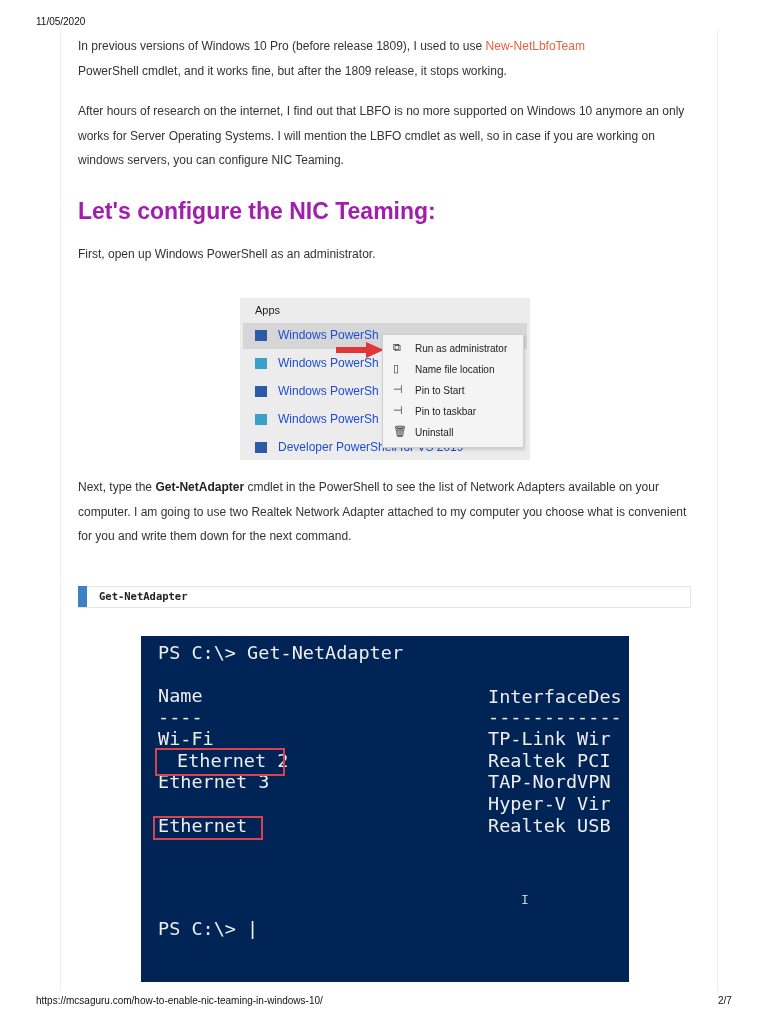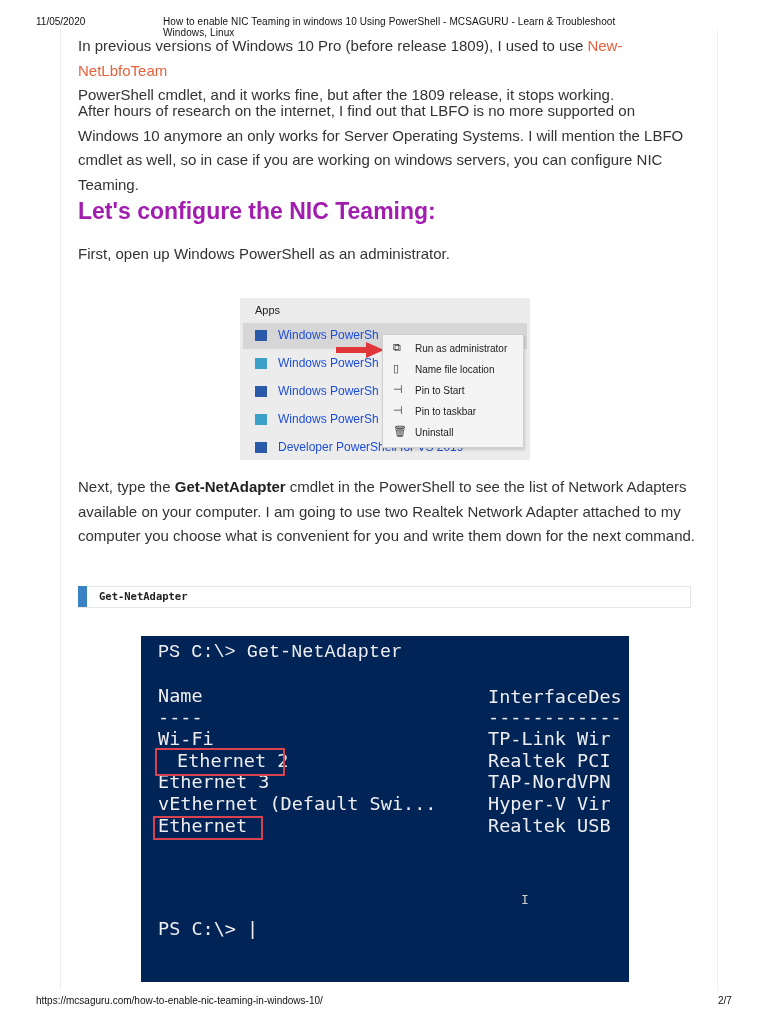--- a/index.html
+++ b/index.html
@@ -1,21 +1,21 @@
 <!DOCTYPE html>
 <html><head>
 <meta charset="utf-8">
 <style>
   html, body { margin:0; padding:0; }
   body { width:768px; height:1024px; background:#ffffff; position:relative; overflow:hidden; font-family:"Liberation Sans", sans-serif; color:#333; }
   .print-header { position:absolute; top:16px; left:0; width:628px; height:14px; font-size:10px; color:#111; }
   .print-header .date { position:absolute; left:36px; top:0; }
   .print-header .title { position:absolute; left:163px; top:0; letter-spacing:0.1px; }
   .card { position:absolute; left:60px; top:30px; width:656px; height:960px; border-left:1px solid #eee; border-right:1px solid #eee; }
-  .para { position:absolute; left:78px; width:620px; font-size:15px; line-height:24.5px; color:#333; }
+  .para { position:absolute; left:78px; width:620px; font-size:12px; line-height:24.5px; color:#333; }
   .para a { color:#e8613c; text-decoration:none; }
   .para b { color:#222; }
   h2 { position:absolute; left:78px; top:198px; margin:0; font-size:23px; font-weight:bold; color:#a21caf; }
   .shot { position:absolute; left:240px; top:298px; width:290px; height:162px; background:#ececec; overflow:hidden; }
   .shot .apps { position:absolute; left:15px; top:6px; font-size:11px; color:#222; }
   .shot .row { position:absolute; left:3px; width:284px; height:26px; font-size:12px; color:#1d4ed8; }
   .shot .row .ico { position:absolute; left:12px; top:7px; width:12px; height:11px; background:#2a5aa8; }
   .shot .row .ico.teal { background:#3aa0c8; }
   .shot .row .txt { position:absolute; left:35px; top:5px; white-space:nowrap; }
   .shot .row.sel { background:#d6d6d6; }
@@ -33,21 +33,20 @@
   .term .hl { position:absolute; border:2px solid #d9434f; }
   .print-footer { position:absolute; top:995px; left:0; width:768px; font-size:10px; color:#111; }
   .print-footer .url { position:absolute; left:36px; }
   .print-footer .pg { position:absolute; left:718px; }
 </style>
 </head>
 <body>
 
 <div class="print-header">
   <span class="date">11/05/2020</span>
-  <span class="title">How to enable NIC Teaming in windows 10 Using PowerShell - MCSAGURU - Learn &amp; Troubleshoot Windows, Linux</span>
 </div>
 
 <div class="card"></div>
 
 <div class="para" style="top:34px;">
   <span>In previous versions of Windows 10 Pro (before release 1809), I used to use </span><a href="#">New-NetLbfoTeam</a><br>
   <span>PowerShell cmdlet, and it works fine, but after the 1809 release, it stops working.</span>
 </div>
 
 <div class="para" style="top:99px;">After hours of research on the internet, I find out that LBFO is no more supported on Windows 10 anymore an only works for Server Operating Systems. I will mention the LBFO cmdlet as well, so in case if you are working on windows servers, you can configure NIC Teaming.</div>
@@ -109,32 +108,31 @@
 <div class="para" style="top:475px;">
   <span>Next, type the </span><b>Get-NetAdapter</b><span> cmdlet in the PowerShell to see the list of Network Adapters available on your computer. I am going to use two Realtek Network Adapter attached to my computer you choose what is convenient for you and write them down for the next command.</span>
 </div>
 
 <div class="codebar">
   <div class="accent"></div>
   <div class="code">Get-NetAdapter</div>
 </div>
 
 <div class="term">
-  <div class="ln" style="top:6px;font-family:Liberation Mono, monospace;">PS C:\&gt; Get-NetAdapter</div>
+  <div class="ln" style="top:6px;">PS C:\&gt; Get-NetAdapter</div>
   <div class="ln" style="top:49px;">Name</div>
   <div class="ln2" style="top:50px;">InterfaceDes</div>
   <div class="ln" style="top:70px;">----</div>
   <div class="ln2" style="top:70px;">------------</div>
   <div class="ln" style="top:92px;">Wi-Fi</div>
   <div class="ln2" style="top:92px;">TP-Link Wir</div>
   <div class="ln" style="top:114px;padding-left:19px;">Ethernet 2</div>
   <div class="ln2" style="top:114px;">Realtek PCI</div>
   <div class="ln" style="top:135px;">Ethernet 3</div>
   <div class="ln2" style="top:135px;">TAP-NordVPN</div>
-  <div class="ln" style="top:157px;">vEthernet (Default Swi...</div>
   <div class="ln2" style="top:157px;">Hyper-V Vir</div>
   <div class="ln" style="top:179px;">Ethernet</div>
   <div class="ln2" style="top:179px;">Realtek USB</div>
   <div class="hl" style="left:14px; top:112px; width:126px; height:24px;"></div>
   <div class="hl" style="left:12px; top:180px; width:106px; height:20px;"></div>
   <div class="ln" style="top:264px;margin-top:18px;">PS C:\&gt; |</div>
   <div style="position:absolute; left:380px; top:256px; font-size:13px; color:#ccc;">I</div>
 </div>
 
 <div class="print-footer">

